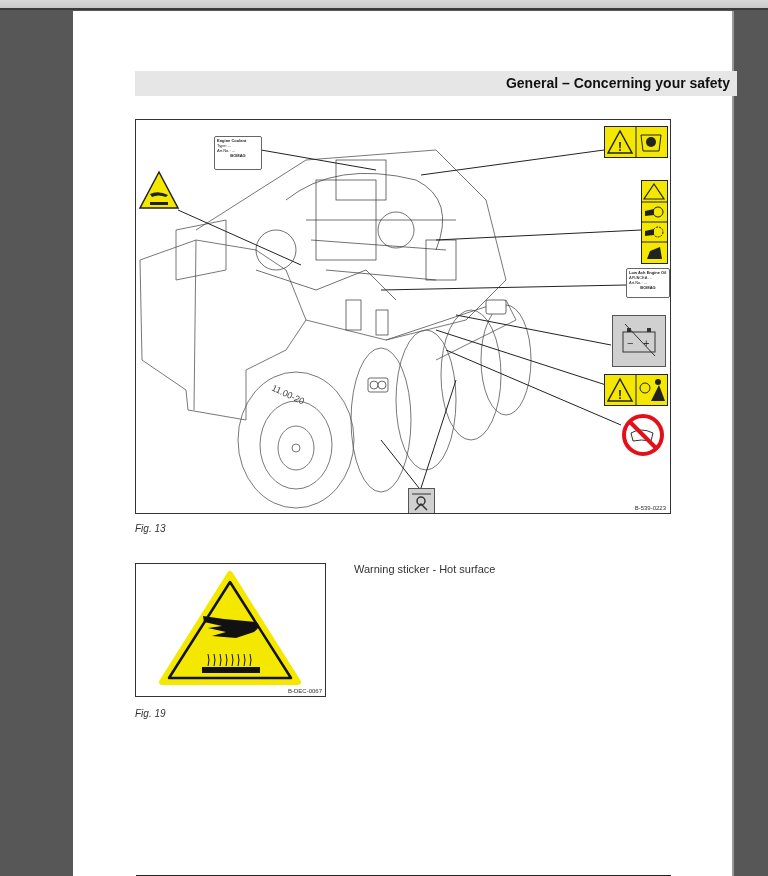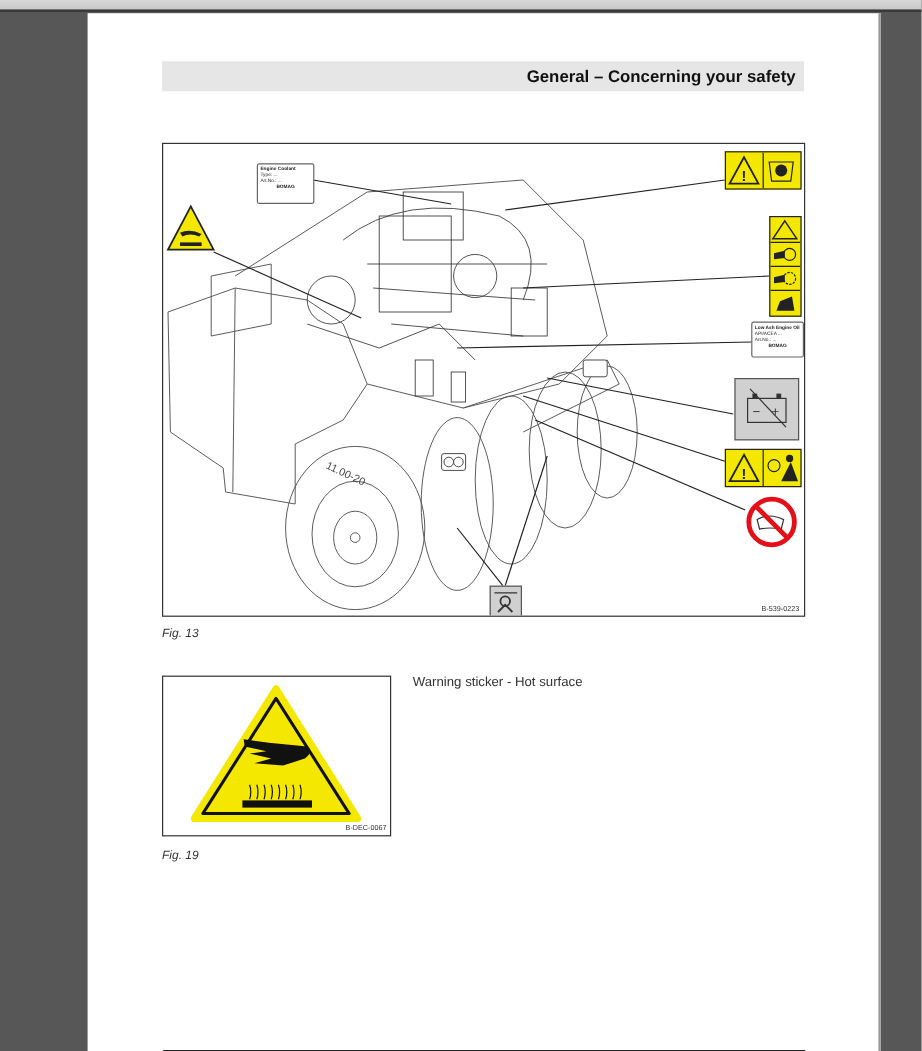--- a/index.html
+++ b/index.html
@@ -13,21 +13,21 @@
       position:absolute; left:0; top:0; width:768px; height:8px;
       background:linear-gradient(#d8d8d8,#c8c8c8);
       border-bottom:2px solid #3a3a3a;
     }
     .page {
       position:absolute; left:73px; top:11px; width:659px; height:880px;
       background:#ffffff;
       border-right:2px solid #9a9a9a;
     }
     .header-band {
-      position:absolute; left:62px; top:40px; width:535px; height:25px;
+      position:absolute; left:62px; top:60px; width:602px; height:25px;
       background:#e6e6e6;
     }
     .header-title {
       position:absolute; right:7px; top:4px;
       font-size:14px; font-weight:bold; color:#111;
     }
     .fig10 {
       position:absolute; left:62px; top:108px; width:534px; height:393px;
       border:1px solid #333; background:#fff; overflow:hidden;
     }
@@ -35,21 +35,21 @@
       position:absolute; font-size:6px; color:#333;
     }
     .fig-caption {
       position:absolute; font-size:10px; font-style:italic; color:#333;
     }
     .fig11 {
       position:absolute; left:62px; top:552px; width:189px; height:132px;
       border:1px solid #333; background:#fff; overflow:hidden;
     }
     .desc {
-      position:absolute; left:271px; top:552px;
+      position:absolute; left:281px; top:552px;
       font-size:11px; color:#333;
     }
     .footer-line {
       position:absolute; left:63px; top:864px; width:535px; height:2px; background:#222;
     }
     .label-box {
       position:absolute; background:#fff; border:1px solid #666; border-radius:2px;
       font-size:4px; color:#222; padding:1px 2px; line-height:5px;
     }
     .ysign { position:absolute; background:#f4e800; border:1px solid #222; }

